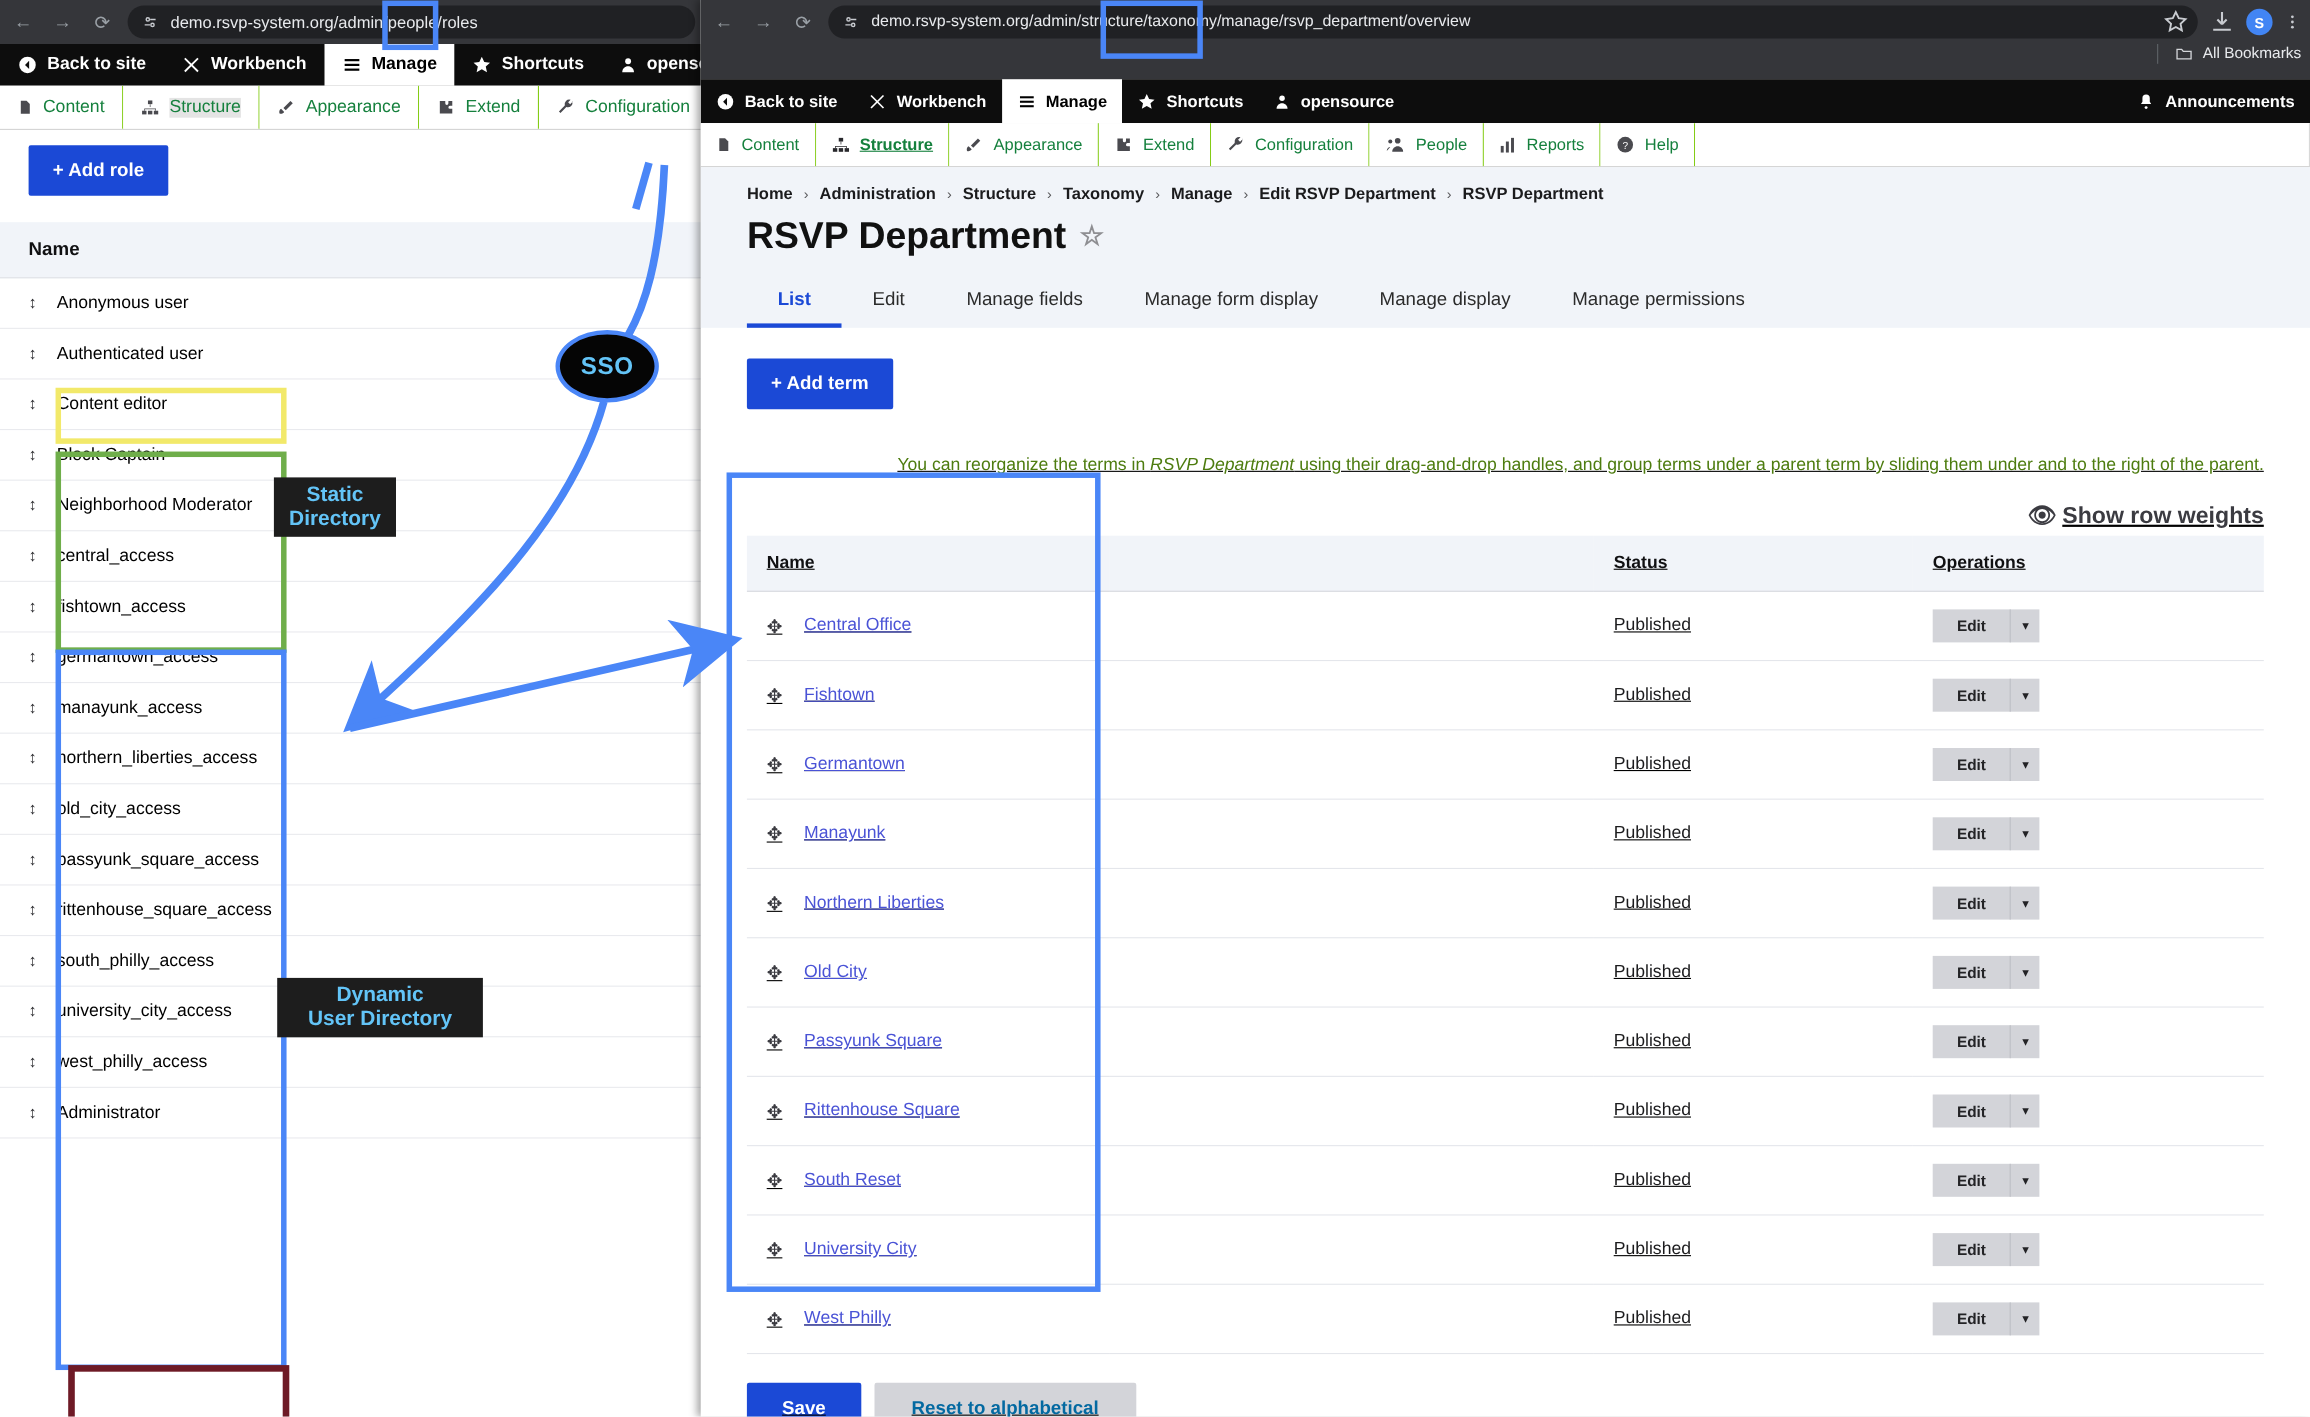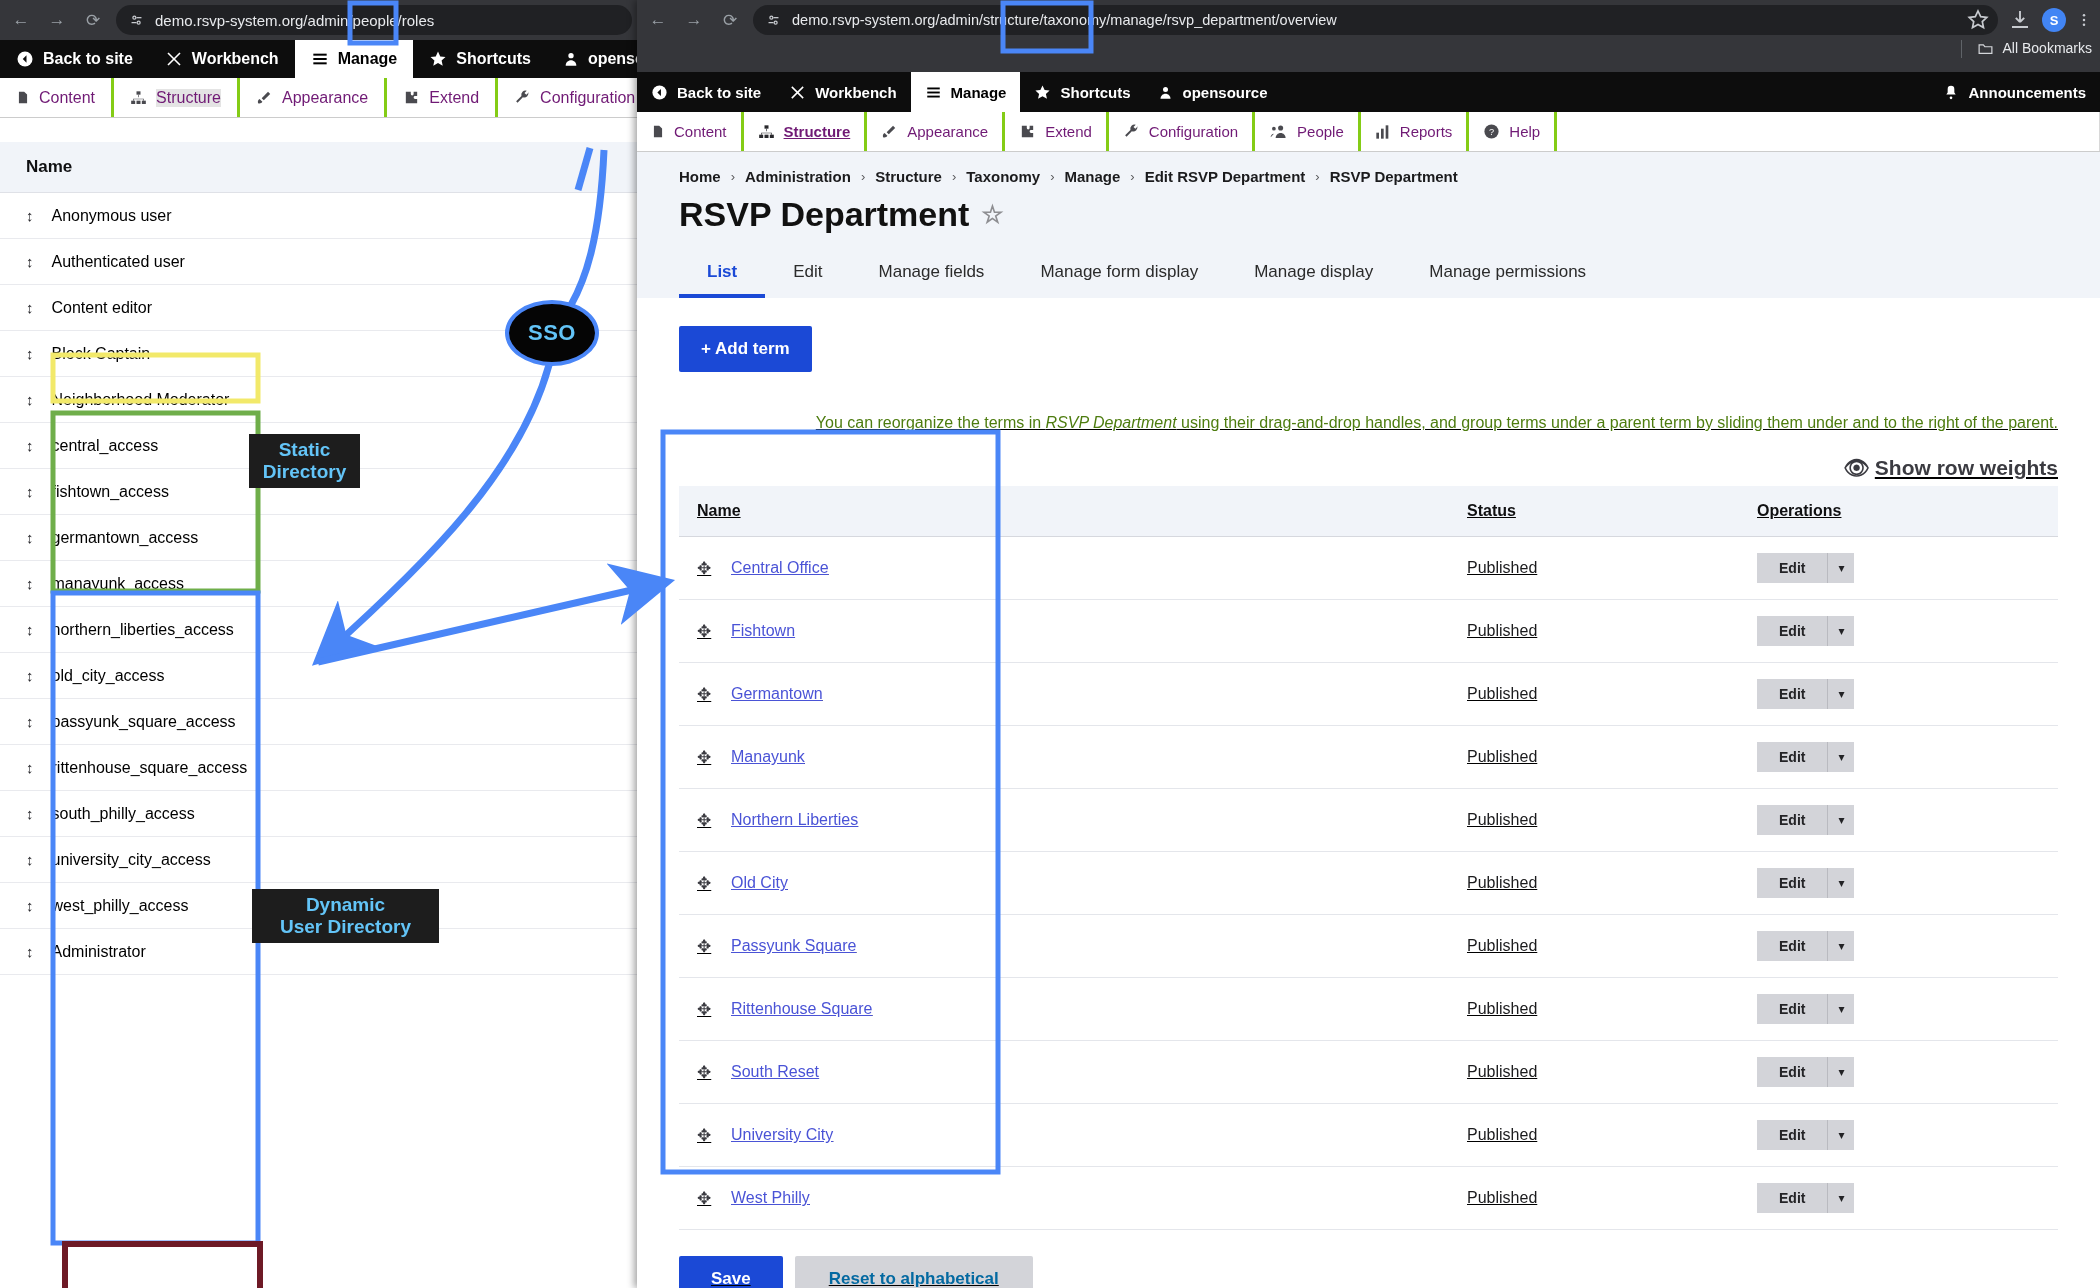--- a/index.html
+++ b/index.html
@@ -35,22 +35,22 @@
   
   .dtoolbar { background: #0d0d0d; height: 40px; display: flex; align-items: stretch; color: #fff; }
   #win-left .dtoolbar { height: 38px; }
   .dt-item { display: flex; align-items: center; gap: 9px; padding: 0 16px; font-size: 16px; font-weight: bold; white-space: nowrap;}
   #win-right .dt-item { font-size: 15px; padding: 0 14px; }
   .dt-item.active { background: #fff; color: #000; }
   .dt-spacer { flex: 1 1 auto; }
 
   
   .dtabs { background: #f7f7f7; height: 40px; display: flex; align-items: stretch; border-bottom: 1px solid #ccc; }
-  .dtab { display: flex; align-items: center; gap: 9px; padding: 0 16px; font-size: 16px; color: #701a75;
-          background: #fff; border-right: 3px solid #84cc16; white-space: nowrap; }
+  .dtab { display: flex; align-items: center; gap: 9px; padding: 0 16px; font-size: 16px; color: #15803d;
+          background: #fff; border-right: 1px solid #84cc16; white-space: nowrap; }
   #win-right .dtab { font-size: 15px; padding: 0 14px; }
   .dtab.plain-underline { text-decoration: underline; font-weight: bold; }
   .dtabs-fill { flex: 1 1 auto; background: #fff; border-right: 1px solid #d8d8d8; }
   .page-head { background: #f1f4f9; padding: 16px 42px 0 42px; }
   .breadcrumb { display: flex; align-items: center; gap: 10px; font-size: 15px; color: #1b1b1d; font-weight: bold; flex-wrap: nowrap;}
   .breadcrumb .crumb { white-space: nowrap; }
   .breadcrumb .sep { color: #5a5a5d; font-weight: normal; font-size: 13px; }
   .page-title { font-size: 34px; font-weight: bold; color: #111; margin: 10px 0 6px 0; display: flex; align-items: center; gap: 12px;}
   .star { color: #8e8e92; font-size: 25px; }
   .ptabs { display: flex; gap: 0; padding-top: 12px; }
@@ -191,20 +191,23 @@
     <div class="dtab">
       <svg width="17" height="17" viewBox="0 0 24 24" fill="#4a4a4f">
           <path d="M20 4a6 6 0 01-7.5 7.8L5 19.3 3 17.3l7.5-7.5A6 6 0 0118 2.4l-3.2 3.2 2.6 2.6L20.6 5z"></path>
         </svg>
       <span class="lbl">Configuration</span>
     </div>
 
   </div>
 
   <div class="lpage">
+    <div class="addrole-wrap">
+      <button class="btn btn-primary">+ Add role</button>
+    </div>
 
     <table class="rolestable">
       <thead>
         <tr>
           <th>Name</th>
         </tr>
       </thead>
       <tbody id="roles-body">
           <tr>
             <td>

